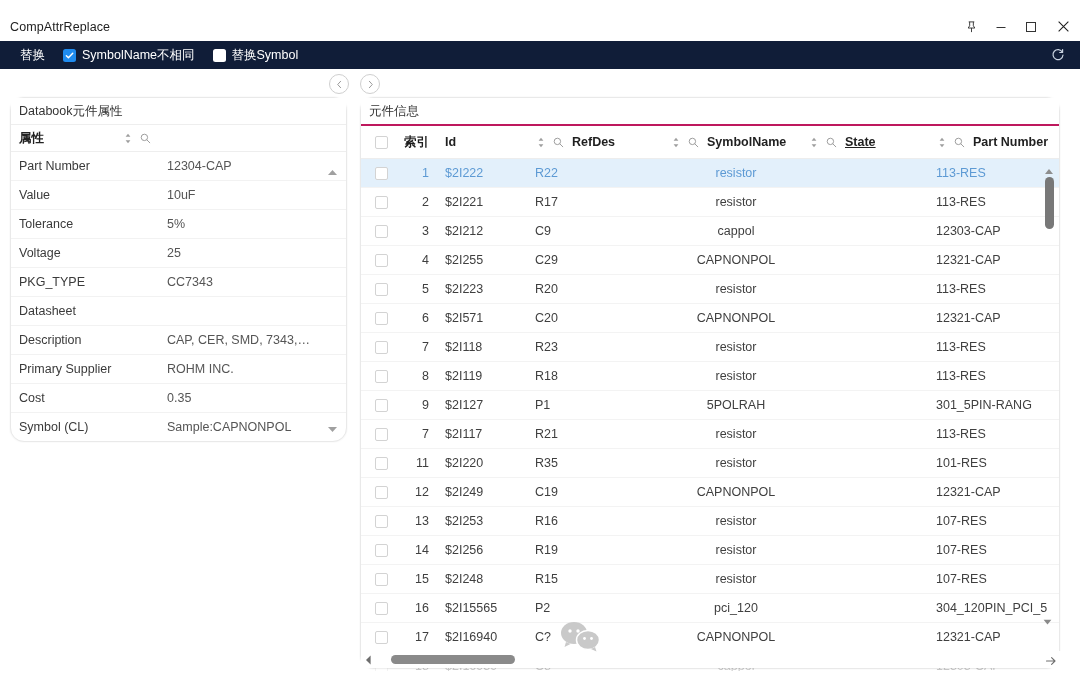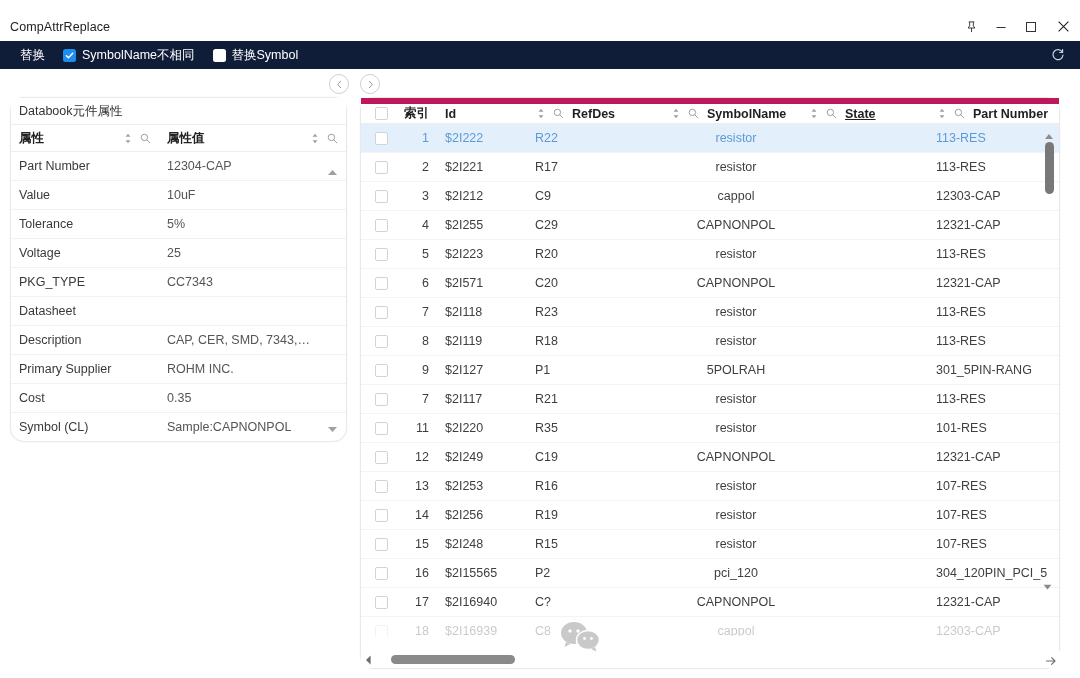--- a/index.html
+++ b/index.html
@@ -86,22 +86,22 @@
     border-bottom: 1px solid #f2f2f2; font-size: 12.5px; color: #444;
   }
   .lt-row .k { width: 148px; padding-left: 8px; color: #3a3a3a; }
   .lt-row .v { flex: 1; padding-left: 8px; color: #555; padding-right: 34px;
                white-space: nowrap; overflow: hidden; text-overflow: ellipsis; }
   .lt-arrow-up   { position: absolute; right: 8px; top: 10px;  color: #9b9b9b; cursor: default; }
   .lt-arrow-down { position: absolute; right: 8px; top: 267px; color: #9b9b9b; cursor: default; }
 
   
   .rt-head {
-    display: flex; height: 26px; align-items: center;
-    border-top: 6px solid #be185d; border-bottom: 1px solid #ededed;
+    display: flex; height: 35px; align-items: center;
+    border-top: 2px solid #be185d; border-bottom: 1px solid #ededed;
     font-weight: bold; font-size: 12.5px; color: #1f1f1f; background: #fff;
   }
   .rt-body { position: relative; height: 512px; overflow: hidden; }
   .rt-row {
     display: flex; height: 29px; align-items: center;
     border-bottom: 1px solid #f3f3f3; font-size: 12.5px; color: #3f3f3f;
   }
   .rt-row.sel { background: #e3f0fb; color: #5a9bd5; }
   .rt-row.sel .cell { color: #5d9ad4; }
   .rt-row.partial { opacity: .28; }
@@ -237,37 +237,20 @@
               </svg>
           </span>
           <span class="i">
             <svg width="11" height="11" viewBox="0 0 11 11">
                 <circle cx="4.4" cy="4.4" r="3.2" stroke="#9e9e9e" stroke-width="1" fill="none"></circle>
                 <path d="M6.8 6.8l3 3" stroke="#9e9e9e" stroke-width="1" stroke-linecap="round"></path>
               </svg>
           </span>
         </span>
       </div>
-      <div class="c2">
-        <span>属性值</span>
-        <span class="hdr-ico">
-          <span class="i">
-            <svg width="8" height="11" viewBox="0 0 8 11">
-                <path d="M4 .8L6.4 3.8H1.6z" fill="#9e9e9e"></path>
-                <path d="M4 10.2L1.6 7.2h4.8z" fill="#9e9e9e"></path>
-              </svg>
-          </span>
-          <span class="i">
-            <svg width="11" height="11" viewBox="0 0 11 11">
-                <circle cx="4.4" cy="4.4" r="3.2" stroke="#9e9e9e" stroke-width="1" fill="none"></circle>
-                <path d="M6.8 6.8l3 3" stroke="#9e9e9e" stroke-width="1" stroke-linecap="round"></path>
-              </svg>
-          </span>
-        </span>
-      </div>
     </div>
 
     <div class="lt-body" id="left-rows">
       <div class="lt-row">
           <div class="k">Part Number</div>
           <div class="v">12304-CAP</div>
         </div>
         <div class="lt-row">
           <div class="k">Value</div>
           <div class="v">10uF</div>
@@ -311,20 +294,21 @@
       </div>
       <div class="lt-arrow-down">
         <svg width="11" height="7" viewBox="0 0 11 7">
             <path d="M5.5 6L1 1h9z" fill="#a0a0a0"></path>
           </svg>
       </div>
     </div>
   </div>
 
   <div class="panel panel-right">
+    <div class="panel-title">元件信息</div>
 
     <div class="rt-head">
       <div class="col-chk">
         <span class="row-chk"></span>
       </div>
       <div class="col-idx hcell" style="justify-content:flex-end">
         <span>索引</span>
       </div>
       <div class="col-id hcell">
         <span>Id</span>

